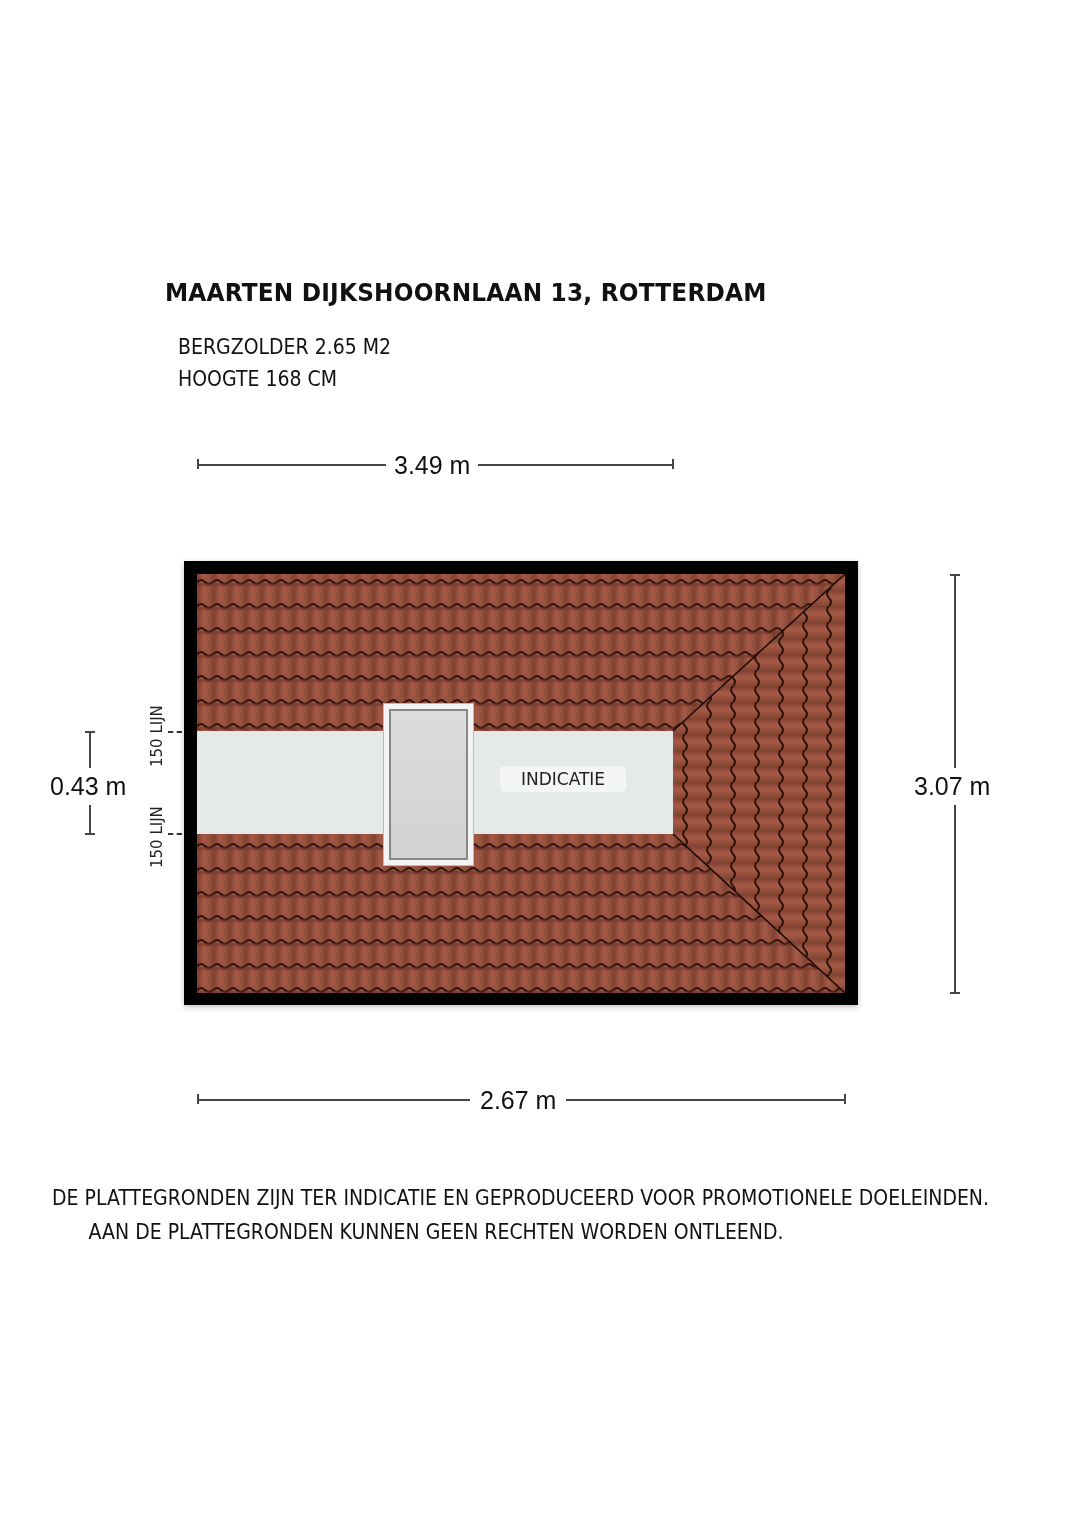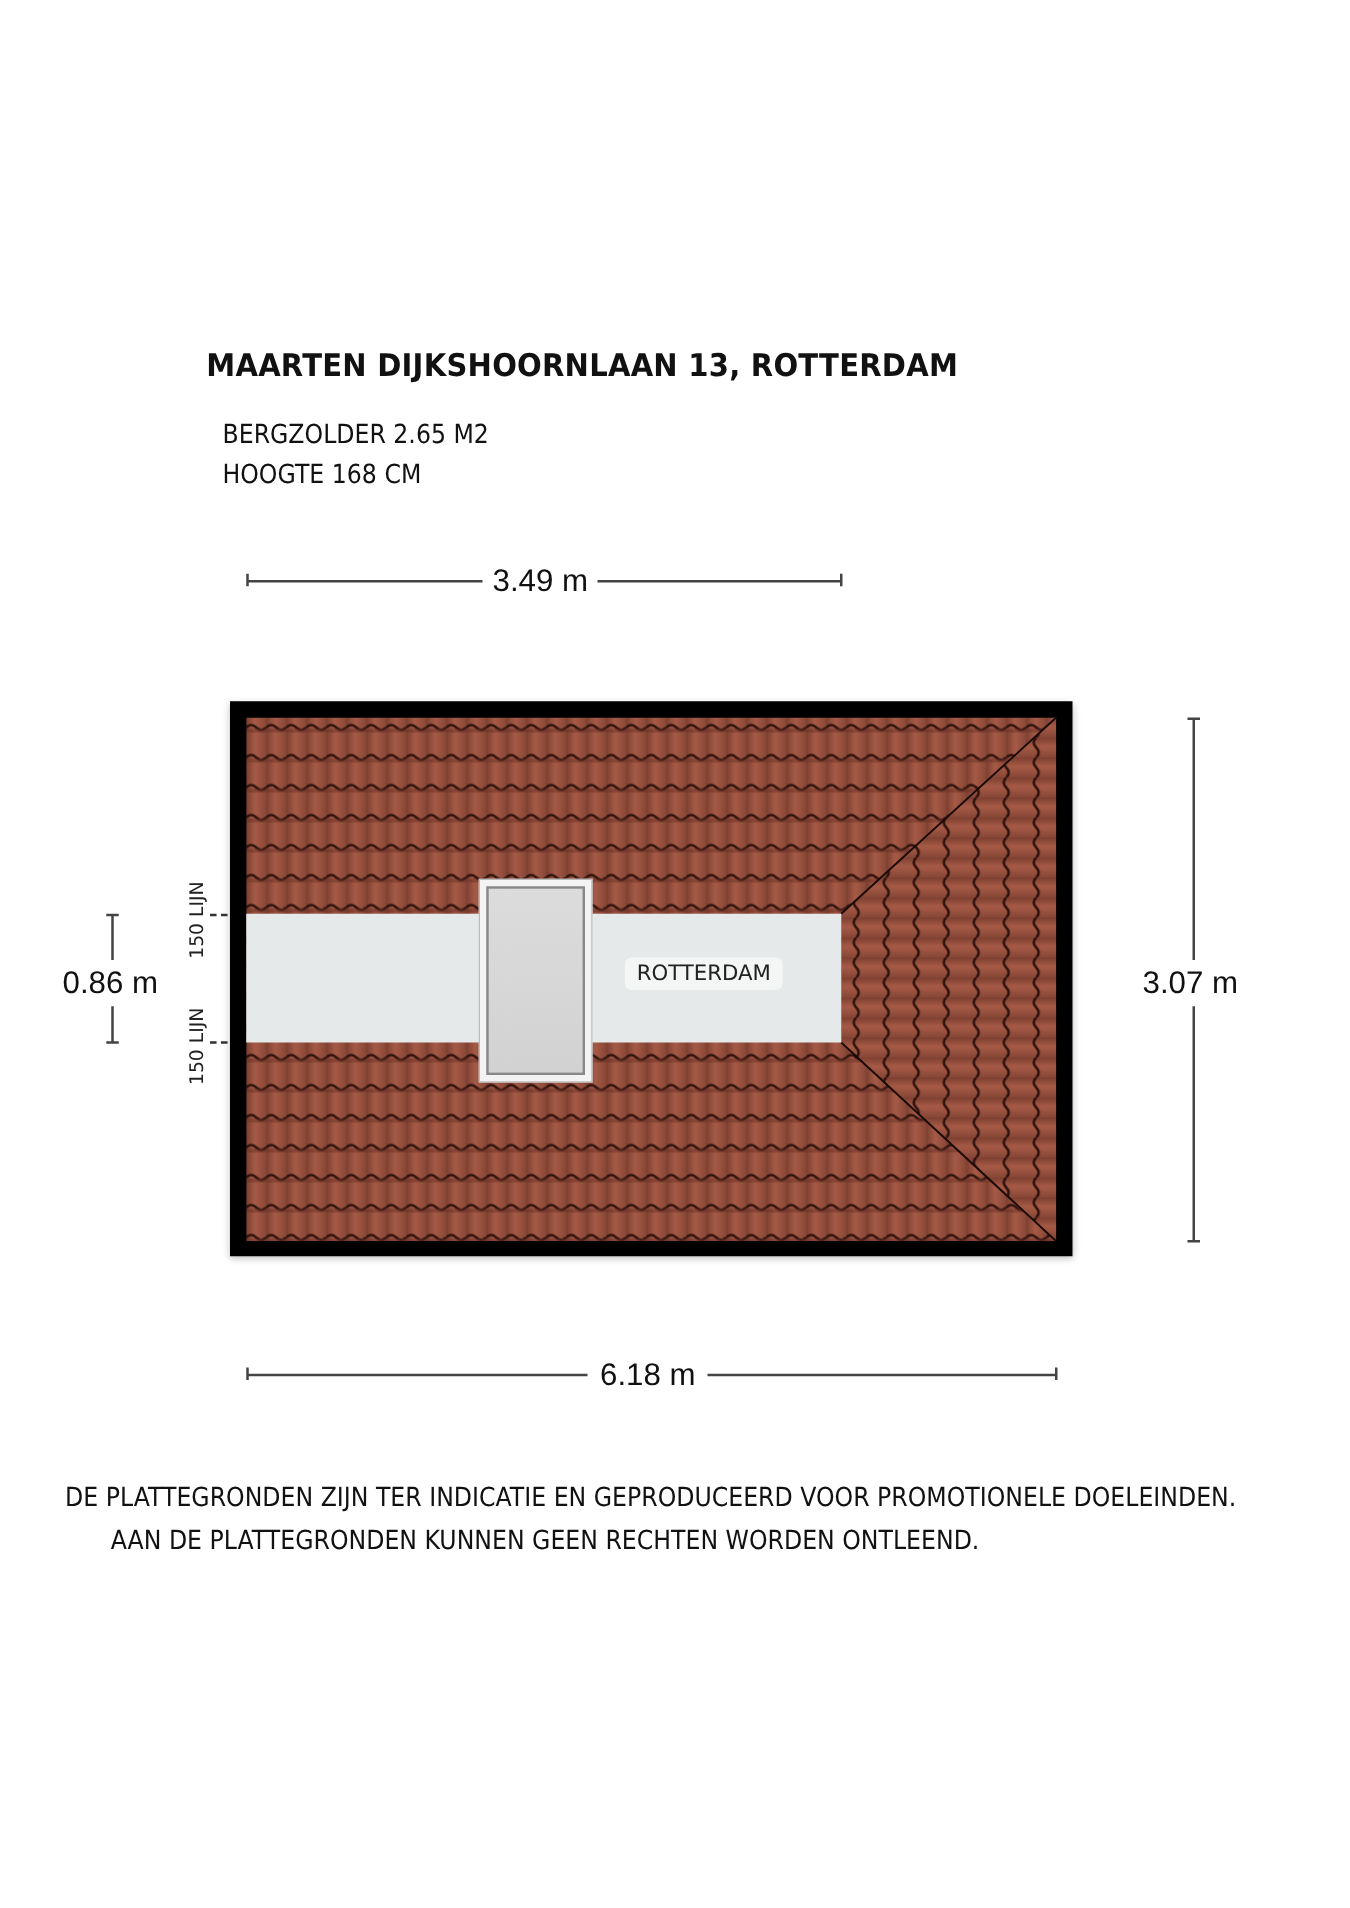--- a/index.html
+++ b/index.html
@@ -45,21 +45,21 @@
   <div class="abs vline" style="left:954px; top:575px; height:418px;"></div>
   <div class="abs tick-h" style="left:950px; top:574px;"></div>
   <div class="abs tick-h" style="left:950px; top:992px;"></div>
   <div class="abs dim-text" style="left:912px; top:768px; padding:4px 2px;text-align:right;">3.07 m</div>
 </div>
 
 <div>
   <div class="abs vline" style="left:89px; top:732px; height:102px;"></div>
   <div class="abs tick-h" style="left:85px; top:731px;"></div>
   <div class="abs tick-h" style="left:85px; top:833px;"></div>
-  <div class="abs dim-text" style="left:48px; top:768px; padding:4px 2px;">0.86 m</div>
+  <div class="abs dim-text" style="left:48px; top:768px; padding:4px 2px;">0.43 m</div>
   <div class="abs" style="left:168px; top:731px; width:14px; border-top:2px dashed #333;"></div>
   <div class="abs" style="left:168px; top:833px; width:14px; border-top:2px dashed #333;"></div>
   <div class="abs lijn" style="left:148px; top:767px;">150 LIJN</div>
   <div class="abs lijn" style="left:148px; top:868px;">150 LIJN</div>
 </div>
 
 <div class="abs frame"></div>
 <svg class="abs roof" width="648" height="419" viewBox="0 0 648 419">
   <defs>
     <linearGradient id="tileCol" x1="0" y1="0" x2="1" y2="0">
@@ -84,23 +84,23 @@
   </defs>
   <rect x="0" y="0" width="648" height="419" fill="url(#tilesH)"></rect>
   <polygon points="476,157 648,0 648,419 476,260" fill="url(#tilesV)"></polygon>
   <line x1="476" y1="157" x2="648" y2="0" stroke="#1a0a06" stroke-width="1.5"></line>
   <line x1="476" y1="260" x2="648" y2="419" stroke="#1a0a06" stroke-width="1.5"></line>
 </svg>
 <div class="abs strip"></div>
 <div class="abs skylight">
   <div class="skylight-inner"></div>
 </div>
-<div class="abs room-label">ROTTERDAM</div>
+<div class="abs room-label">INDICATIE</div>
 
 <div>
   <div class="abs hline" style="left:198px; top:1099px; width:647px;"></div>
   <div class="abs tick-v" style="left:197px; top:1094px;"></div>
   <div class="abs tick-v" style="left:844px; top:1094px;"></div>
-  <div class="abs dim-text" style="left:470px; top:1086px; padding:0 10px;">6.18 m</div>
+  <div class="abs dim-text" style="left:470px; top:1086px; padding:0 10px;">2.67 m</div>
 </div>
 
 <div class="abs footer" style="top:1186px;"><span>DE PLATTEGRONDEN ZIJN TER INDICATIE EN GEPRODUCEERD VOOR PROMOTIONELE DOELEINDEN.</span></div>
 <div class="abs footer" style="top:1220px;"><span>AAN DE PLATTEGRONDEN KUNNEN GEEN RECHTEN WORDEN ONTLEEND.</span></div>
 
 </body></html>

